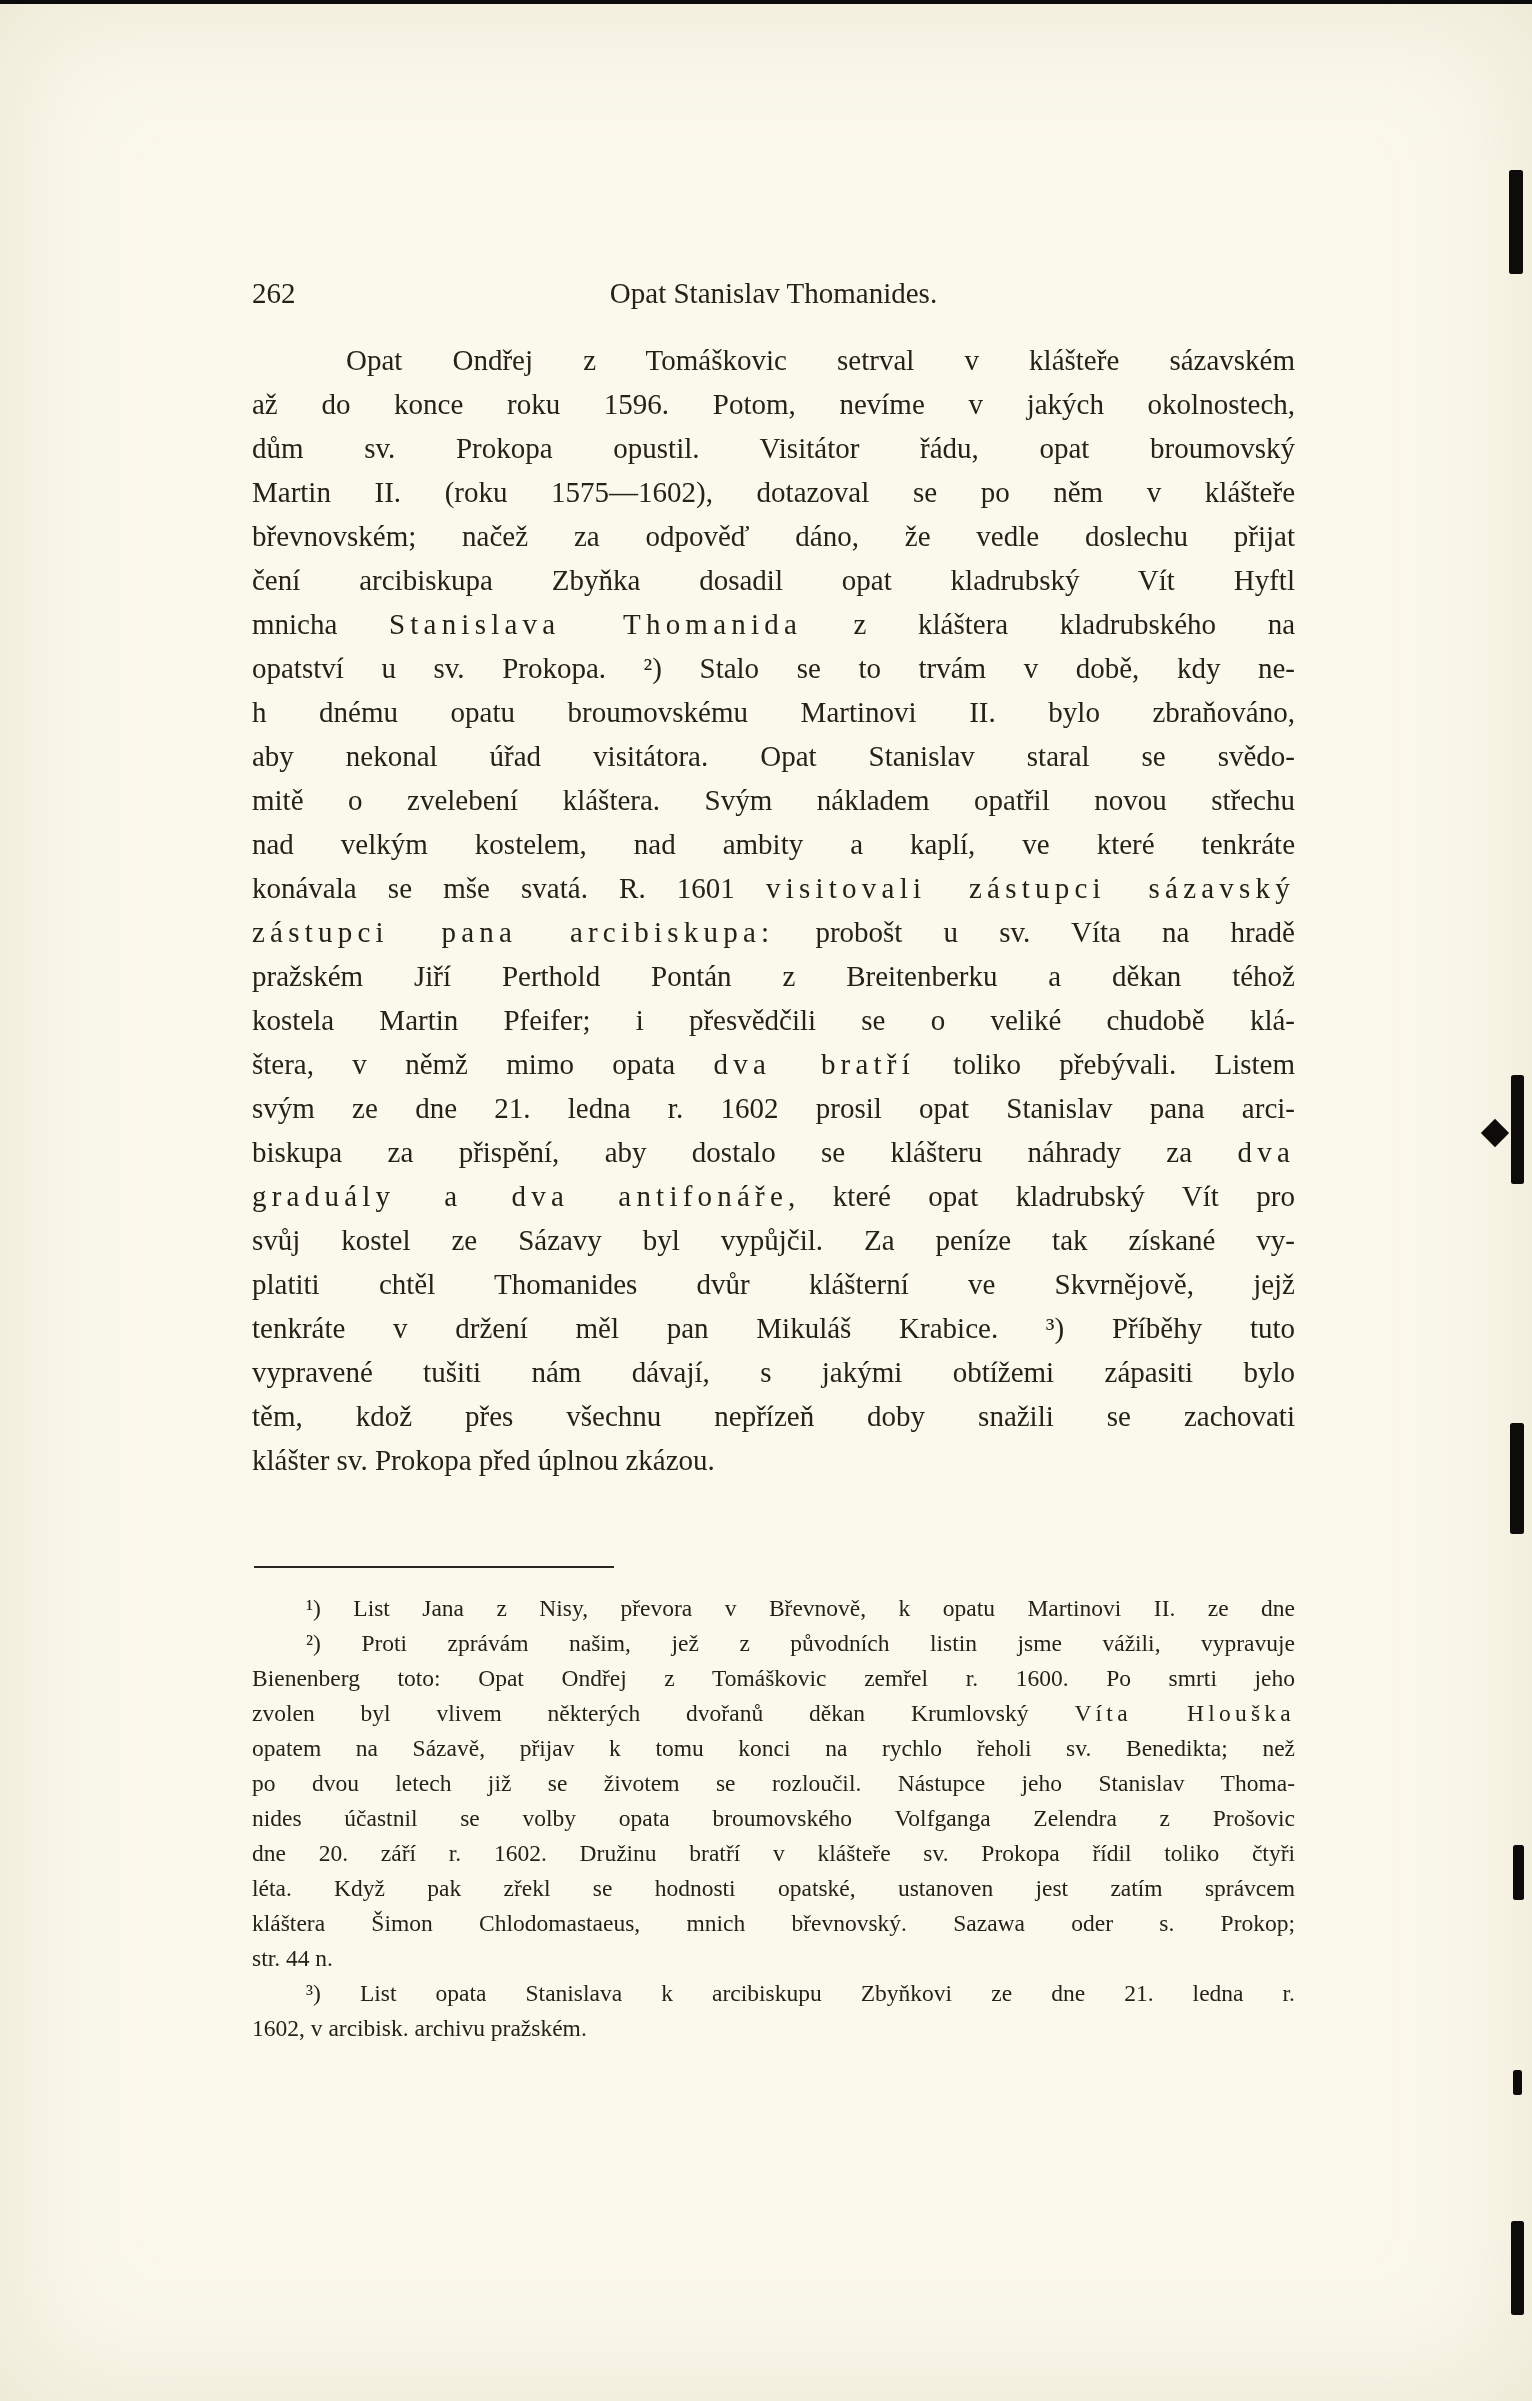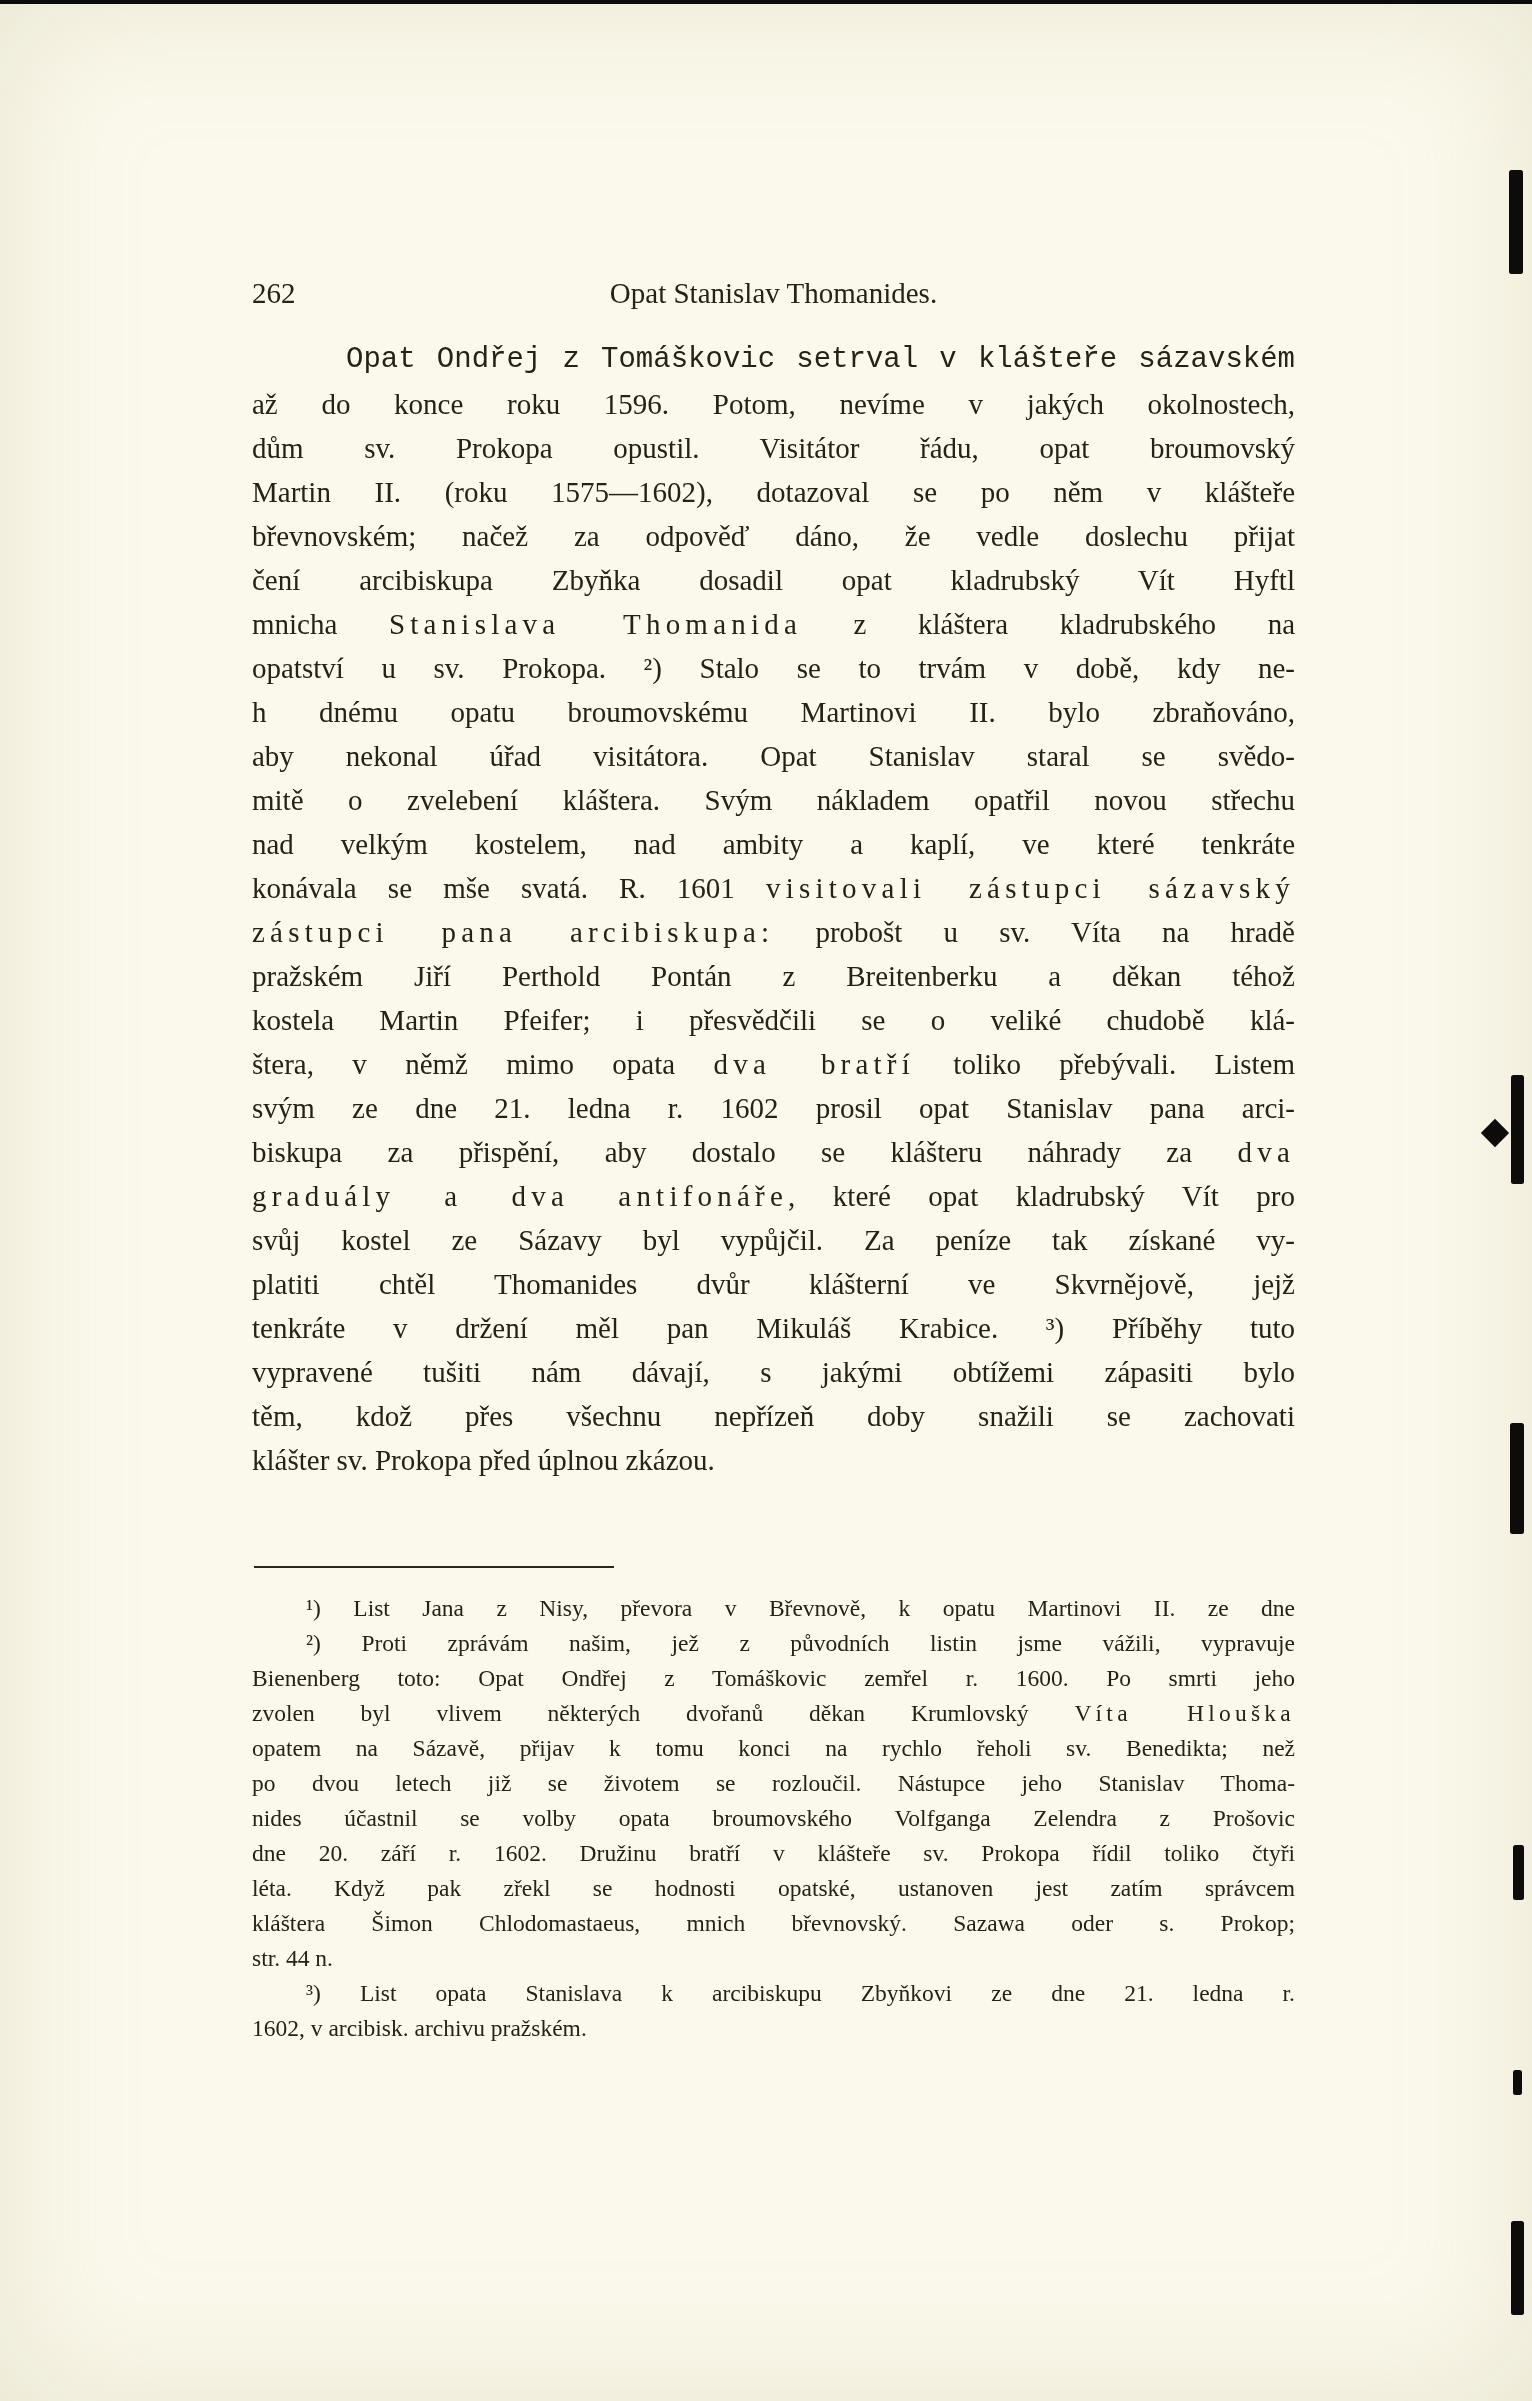--- a/index.html
+++ b/index.html
@@ -62,21 +62,21 @@
     width: 1043px;
     font-size: 29px;
     line-height: 44px;
   }
   .line {
     text-align: justify;
     text-align-last: justify;
     white-space: normal;
   }
   .line.last { text-align-last: left; }
-  .body-text .line.first { padding-left: 94px; font-family: Liberation Mono, monospace; }
+  .body-text .line.first { padding-left: 94px; }
 
   .sp { letter-spacing: 0.18em; word-spacing: 0.22em; margin-top: 36px; }
 
   
   .footnote-rule {
     position: absolute;
     left: 254px; top: 1566px;
     width: 360px; height: 1.7px;
     background: #2b2620;
   }

